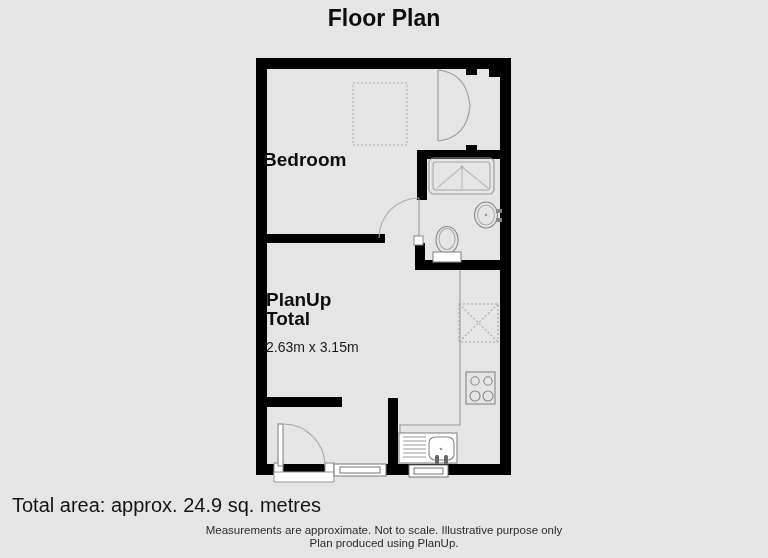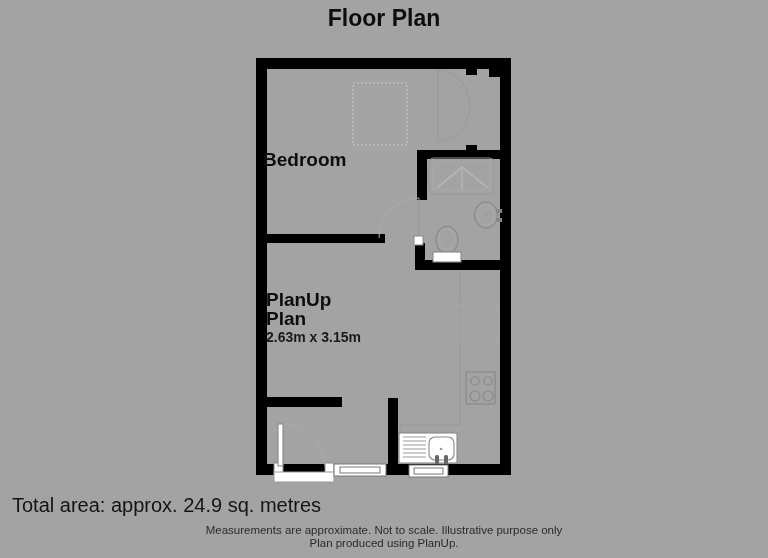--- a/index.html
+++ b/index.html
@@ -1,28 +1,28 @@
 <!DOCTYPE html>
 <html><head>
 <meta charset="utf-8">
 <style>
   html,body{margin:0;padding:0;background:#fff;}
   .canvas{
-    position:relative;width:768px;height:558px;background:#a3a3a3;
+    position:relative;width:768px;height:558px;background:#e5e5e5;
     font-family:"Liberation Sans",sans-serif;overflow:hidden;color:#111;
   }
   .plan-svg{position:absolute;left:0;top:0;}
   .page-title{
     position:absolute;top:5px;left:0;width:768px;text-align:center;
     font-size:23px;font-weight:bold;color:#0d0d0d;
   }
   .room-label{position:absolute;text-align:left;font-weight:bold;font-size:19px;line-height:19px;color:#0d0d0d;}
   .bedroom-label{left:263px;top:150px;width:140px;}
   .lounge-label{left:266px;top:290px;width:140px;}
-  .room-dims{font-weight:bold;font-size:14px;line-height:15px;margin-top:2px;color:#1a1a1a;}
+  .room-dims{font-weight:normal;font-size:14px;line-height:15px;margin-top:12px;color:#1a1a1a;}
   .total-area{
     position:absolute;top:494px;left:12px;width:768px;text-align:left;
     font-size:20px;color:#141414;
   }
   .disclaimer{
     position:absolute;left:0;width:768px;text-align:center;
     font-size:11.5px;color:#2b2b2b;
   }
   .disclaimer-1{top:524px;}
   .disclaimer-2{top:537px;}
@@ -141,20 +141,20 @@
     <g>
       <rect x="278" y="424" width="5" height="42" fill="#fff" stroke="#888" stroke-width="1.1"></rect>
       <path d="M283,424 A42,42 0 0 1 325,466" fill="none" stroke="#aaa" stroke-width="1.1"></path>
     </g>
   </svg>
 
   <div class="room-label bedroom-label">Bedroom</div>
 
   <div class="room-label lounge-label">
     <div>PlanUp</div>
-    <div>Plan</div>
+    <div>Total</div>
     <div class="room-dims">2.63m x 3.15m</div>
   </div>
 
   <div class="total-area">Total area: approx. 24.9 sq. metres</div>
   <div class="disclaimer disclaimer-2">Plan produced using PlanUp.</div>
   <div class="disclaimer disclaimer-1">Measurements are approximate. Not to scale. Illustrative purpose only</div>
 </div>
 
 </body></html>

